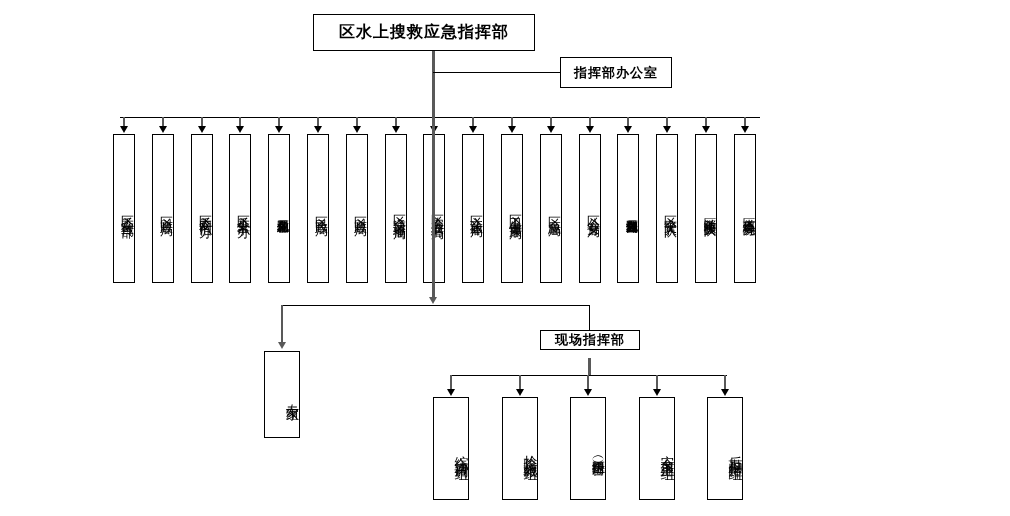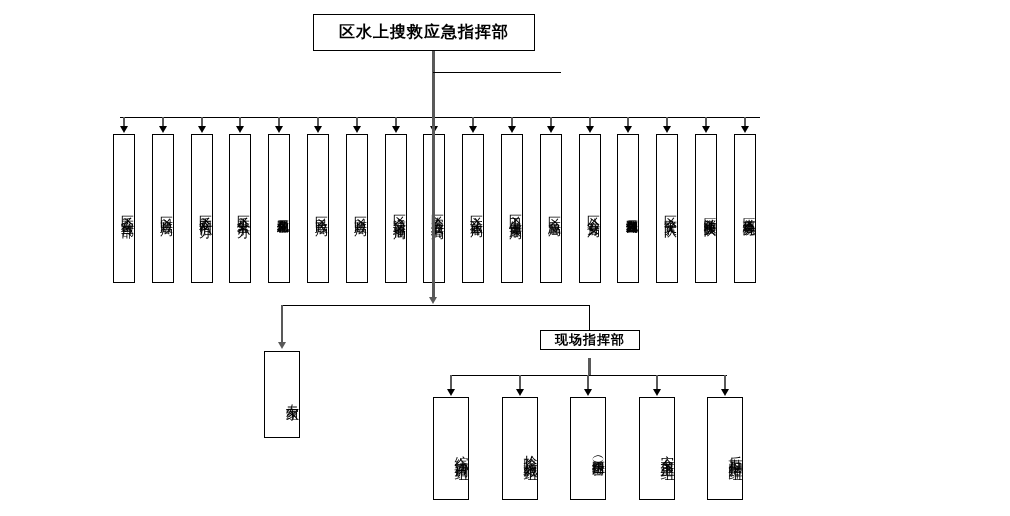--- a/index.html
+++ b/index.html
@@ -63,20 +63,21 @@
 </head>
 <body>
 
 <div id="canvas">
 
   <div class="box h" style="left:313px; top:14px; width:222px; height:37px;">区水上搜救应急指挥部</div>
 
   <div class="line vtrunk" style="left:432px; top:51px; width:3px; height:67px;"></div>
 
   <div class="line" style="left:433px; top:72px; width:128px; height:1px;"></div>
+  <div class="box h" style="left:560px; top:57px; width:112px; height:31px; font-size:13px;">指挥部办公室</div>
 
   <div class="line" style="left:120px; top:117px; width:640px; height:1px;"></div>
 
   <div id="member-units-layer">
       <div class="line vtrunk" style="left: 123px; top: 117px; width: 2px; height: 10px;"></div>
       <div class="arrow" style="left: 120px; top: 126px;"></div>
       <div class="box v" style="left: 113px; top: 134px; width: 22px; height: 149px;">区委宣传部</div>
       <div class="line vtrunk" style="left: 162px; top: 117px; width: 2px; height: 10px;"></div>
       <div class="arrow" style="left: 159px; top: 126px;"></div>
       <div class="box v" style="left: 152px; top: 134px; width: 22px; height: 149px;">区财政局</div>

